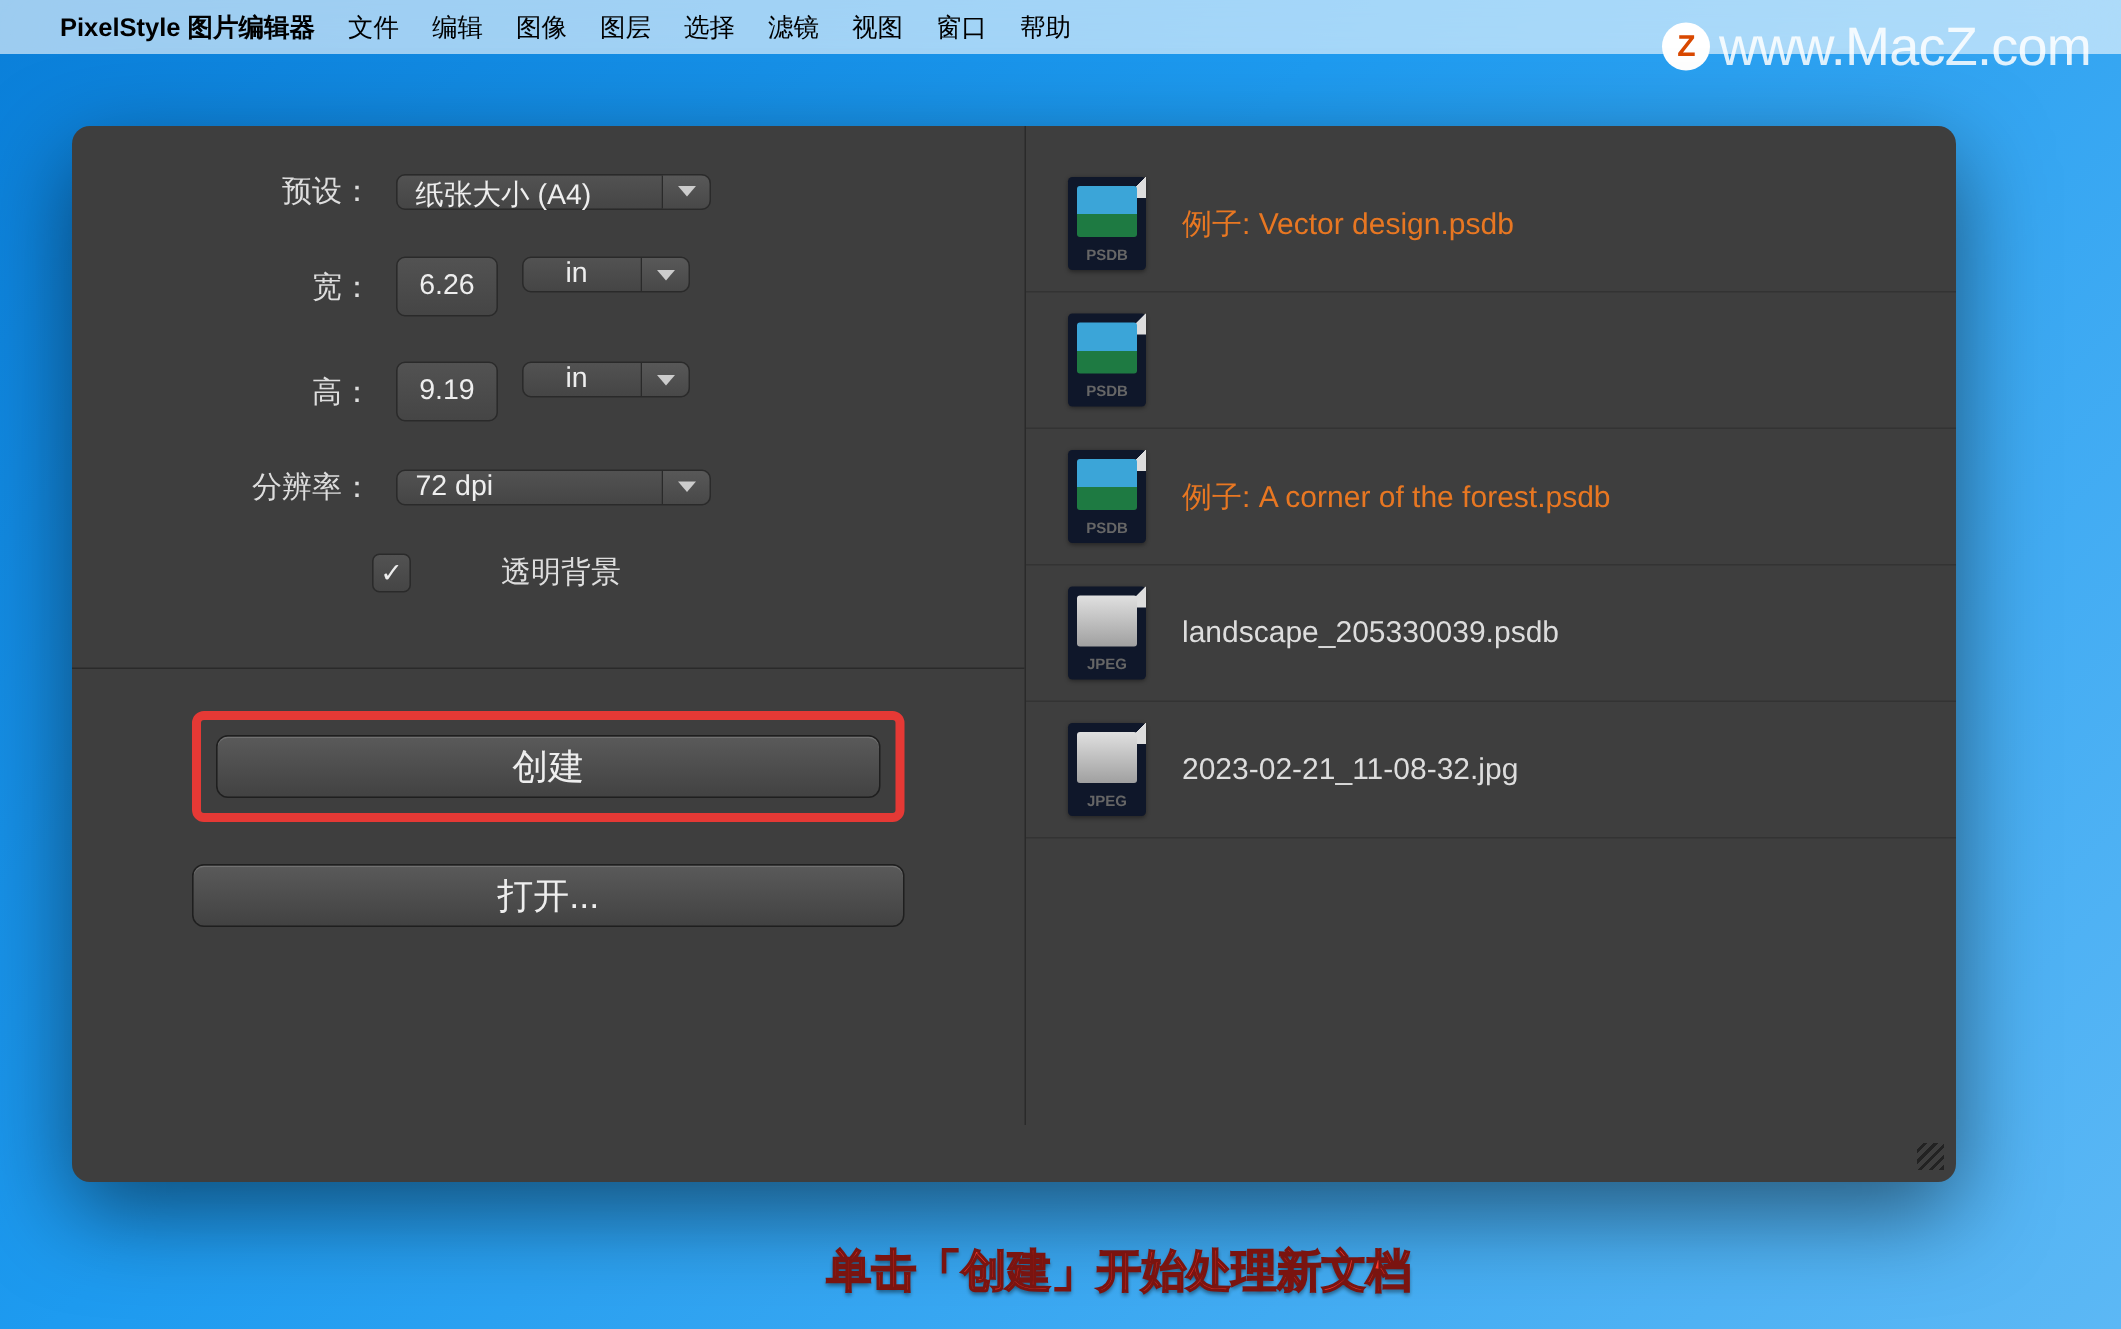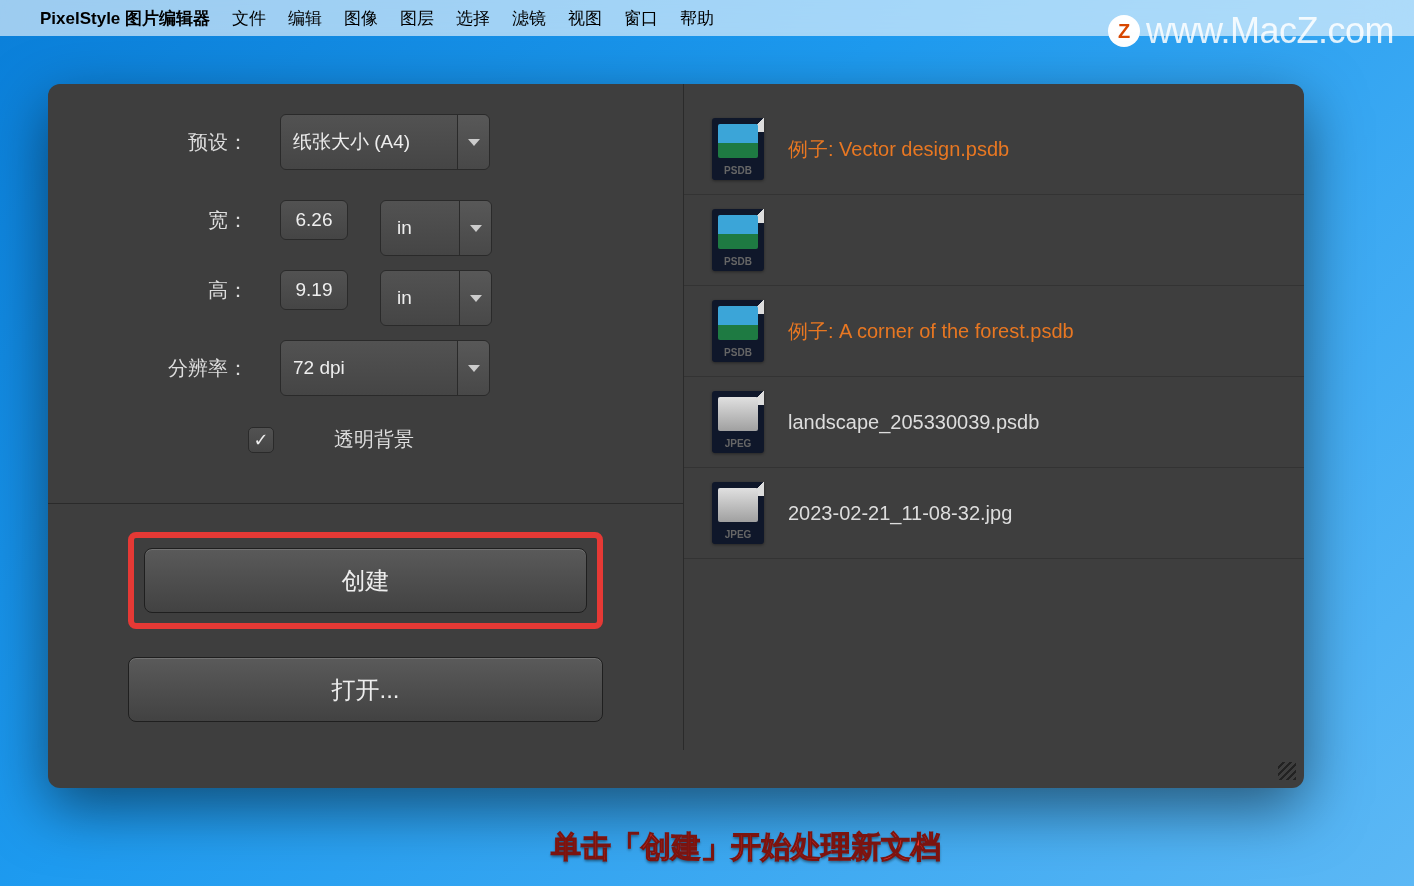--- a/index.html
+++ b/index.html
@@ -110,35 +110,35 @@
       flex-direction: column;
     }
     .form-area {
       padding: 30px 60px 20px 60px;
       flex: 0;
     }
     .form-row {
       display: flex;
       align-items: center;
       margin-bottom: 30px;
-      gap: 32px;
+      gap: 16px;
     }
     .form-label {
       width: 140px;
       text-align: right;
       color: #ddd;
       font-size: 20px;
     }
     .dropdown {
       background: linear-gradient(#525252, #454545);
       border: 1px solid #2a2a2a;
       border-radius: 6px;
-      height: 56px;
-      display: flex;
-      align-items: center;
+      height: 24px;
+      display: flex;
+      align-items: flex-start;
       color: #eee;
       font-size: 19px;
       position: relative;
     }
     .dropdown-wide {
       width: 210px;
       padding: 0 12px;
     }
     .dropdown-caret {
       width: 32px;
@@ -171,21 +171,21 @@
       text-align: center;
       outline: none;
     }
     .unit-select {
       width: 112px;
       height: 40px;
       position: relative;
     }
     .unit-select .dropdown {
       width: 100%;
-      padding-left: 16px;
+      padding-left: 28px;
     }
     .checkbox-row {
       display: flex;
       align-items: center;
       padding-left: 140px;
       gap: 60px;
       margin-bottom: 20px;
     }
     .checkbox {
       width: 26px;
@@ -212,21 +212,21 @@
       padding: 28px 80px;
     }
     .highlight-frame {
       border: 6px solid #e53935;
       border-radius: 8px;
       padding: 10px;
       margin-bottom: 28px;
     }
     .main-button {
       width: 100%;
-      height: 65px;
+      height: 42px;
       background: linear-gradient(#5a5a5a, #424242);
       border: 1px solid #1f1f1f;
       border-radius: 8px;
       color: #eee;
       font-size: 24px;
       cursor: pointer;
       box-shadow: inset 0 1px 0 rgba(255,255,255,0.15);
     }
     .right-panel {
       flex: 1;

